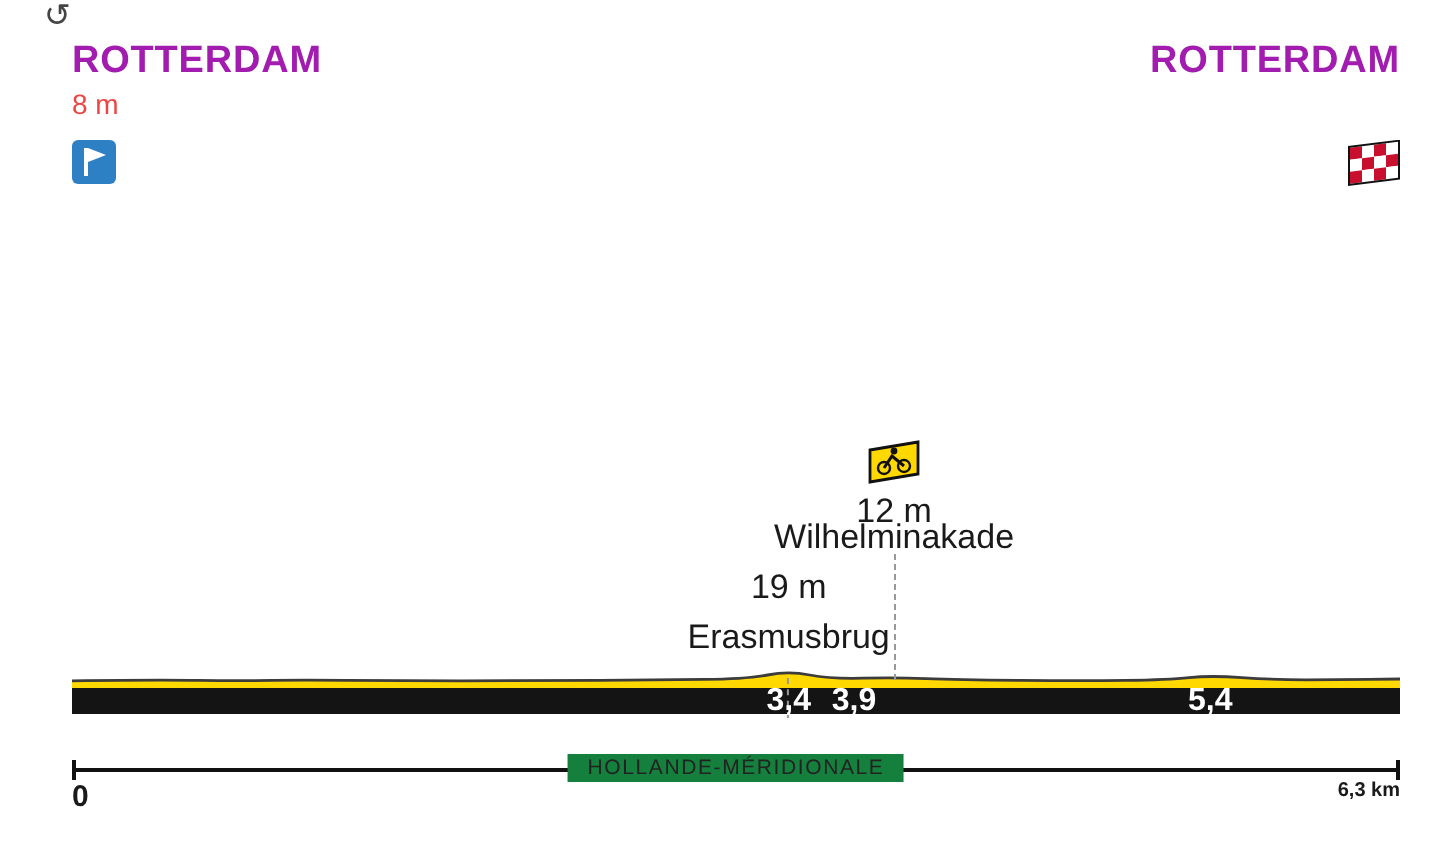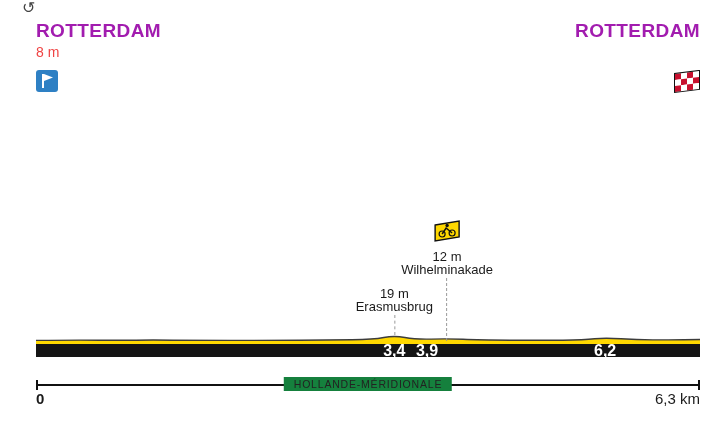--- a/index.html
+++ b/index.html
@@ -9,31 +9,31 @@
   .hdr-left{position:absolute;left:36px;top:20px;}
   .hdr-right{position:absolute;right:28px;top:20px;text-align:right;}
   .city{font-size:19px;font-weight:700;letter-spacing:.4px;color:#a21caf;}
   .elev{font-size:14px;margin-top:2px;color:#ef4444;}
   .flag{position:absolute;}
   .start-flag{left:36px;top:70px;}
   .finish-flag{right:28px;top:70px;}
   #chart-svg{position:absolute;left:0;top:0;}
   #markers,#band-labels{position:absolute;left:0;top:0;width:728px;height:427px;}
   .marker{position:absolute;transform:translateX(-50%);display:flex;flex-direction:column;
-          align-items:center;font-size:13px;line-height:13px;text-align:center;white-space:nowrap;color:#1a1a1a;}
+          align-items:center;font-size:17px;line-height:13px;text-align:center;white-space:nowrap;color:#1a1a1a;}
   .poi-icon{margin-bottom:3px;}
   .poi-dash{width:0;border-left:1px dashed #999;margin-top:2px;}
   .band-km{position:absolute;transform:translateX(-50%);top:344px;color:#fff;font-weight:700;
            font-size:16px;line-height:13px;}
   .axis-line{position:absolute;left:36px;width:664px;top:384px;border-top:2px solid #111;}
   .tick{position:absolute;width:2px;height:10px;top:380px;background:#111;}
   .tick-left{left:36px;}
   .tick-right{left:698px;}
   .axis-start{position:absolute;left:36px;top:390px;font-size:15px;font-weight:700;}
-  .axis-end{position:absolute;right:28px;top:390px;font-size:15px;font-weight:400;}
+  .axis-end{position:absolute;right:28px;top:390px;font-size:10px;font-weight:700;}
   .region{position:absolute;left:368px;top:377px;transform:translateX(-50%);background:#15803d;
           padding:0 10px;font-size:10.5px;letter-spacing:.8px;line-height:14px;color:#222;}
 </style>
 </head>
 <body>
 
 <div class="page">
 
   <span class="reset">↺</span>
 
@@ -72,42 +72,42 @@
     </svg>
   </div>
 
   <svg id="chart-svg" width="728" height="427" viewBox="0 0 728 427">
     <path id="profile-area" d="M 36.0 340.4 Q 78.2 339.9 99.2 340.2 Q 120.3 340.4 136.1 340.2 Q 151.9 339.9 173.0 340.2 Q 194.1 340.4 231.0 340.4 Q 267.9 340.4 299.5 340.2 Q 331.1 339.9 352.2 339.7 Q 373.3 339.5 383.8 337.5 Q 394.3 335.4 404.9 337.5 Q 415.4 339.5 431.2 339.1 Q 447.0 338.6 462.9 339.3 Q 478.7 339.9 510.3 340.2 Q 541.9 340.4 563.0 340.2 Q 584.1 339.9 594.6 338.8 Q 605.1 337.7 621.0 338.8 Q 636.8 339.9 652.6 339.9 Q 668.4 339.9 684.2 339.7 L 700.0 339.5 L 700 345 L 36 345 Z" fill="#ffd800"></path>
     <rect id="road-band" x="36" y="344" width="664" height="13" fill="#141414"></rect>
     <path id="profile-line" d="M 36.0 340.4 Q 78.2 339.9 99.2 340.2 Q 120.3 340.4 136.1 340.2 Q 151.9 339.9 173.0 340.2 Q 194.1 340.4 231.0 340.4 Q 267.9 340.4 299.5 340.2 Q 331.1 339.9 352.2 339.7 Q 373.3 339.5 383.8 337.5 Q 394.3 335.4 404.9 337.5 Q 415.4 339.5 431.2 339.1 Q 447.0 338.6 462.9 339.3 Q 478.7 339.9 510.3 340.2 Q 541.9 340.4 563.0 340.2 Q 584.1 339.9 594.6 338.8 Q 605.1 337.7 621.0 338.8 Q 636.8 339.9 652.6 339.9 Q 668.4 339.9 684.2 339.7 L 700.0 339.5" fill="none" stroke="#3c3c3c" stroke-width="1.4" stroke-linejoin="round"></path>
   </svg>
 
   <div id="markers">
-      <div class="marker" style="left: 394.349px; top: 287px;">
+      <div class="marker" style="left: 394.349px; top: 287px; gap: 12px;">
         <div class="poi-elev">19 m</div>
         <div class="poi-name">Erasmusbrug</div>
         <div class="poi-dash" style="border-left: 1px dashed rgb(153, 153, 153); height: 20.45px;"></div>
       </div>
       <div class="marker" style="left: 447.048px; top: 219px;">
         <div class="poi-icon"><svg width="28" height="26" viewBox="0 0 28 26">
   <path d="M2 6 L26 2 L26 18 L2 22 Z" fill="#ffd800" stroke="#111" stroke-width="1.4"></path>
   <circle cx="9" cy="15" r="3" fill="none" stroke="#111" stroke-width="1.2"></circle>
   <circle cx="19" cy="14" r="3" fill="none" stroke="#111" stroke-width="1.2"></circle>
   <path d="M9 15 L13 9 L19 14" fill="none" stroke="#111" stroke-width="1.5"></path>
   <circle cx="14" cy="6.5" r="1.7" fill="#111"></circle>
 </svg></div>
         <div class="poi-elev">12 m</div>
         <div class="poi-name">Wilhelminakade</div>
         <div class="poi-dash" style="border-left: 1px dashed rgb(153, 153, 153); height: 62.6px;"></div>
       </div>
     </div>
   <div id="band-labels">
       <div class="band-km" style="left: 394.349px; color: rgb(255, 255, 255);">3,4</div>
       <div class="band-km" style="left: 427px; color: rgb(255, 255, 255);">3,9</div>
-      <div class="band-km" style="left: 605.143px; color: rgb(255, 255, 255);">6,2</div>
+      <div class="band-km" style="left: 605.143px; color: rgb(255, 255, 255);">5,4</div>
     </div>
 
   <div class="axis-line"></div>
   <div class="tick tick-left"></div>
   <div class="tick tick-right"></div>
   <div class="axis-start">0</div>
   <div class="axis-end">6,3 km</div>
   <div class="region">HOLLANDE-MÉRIDIONALE</div>
 
 </div>

